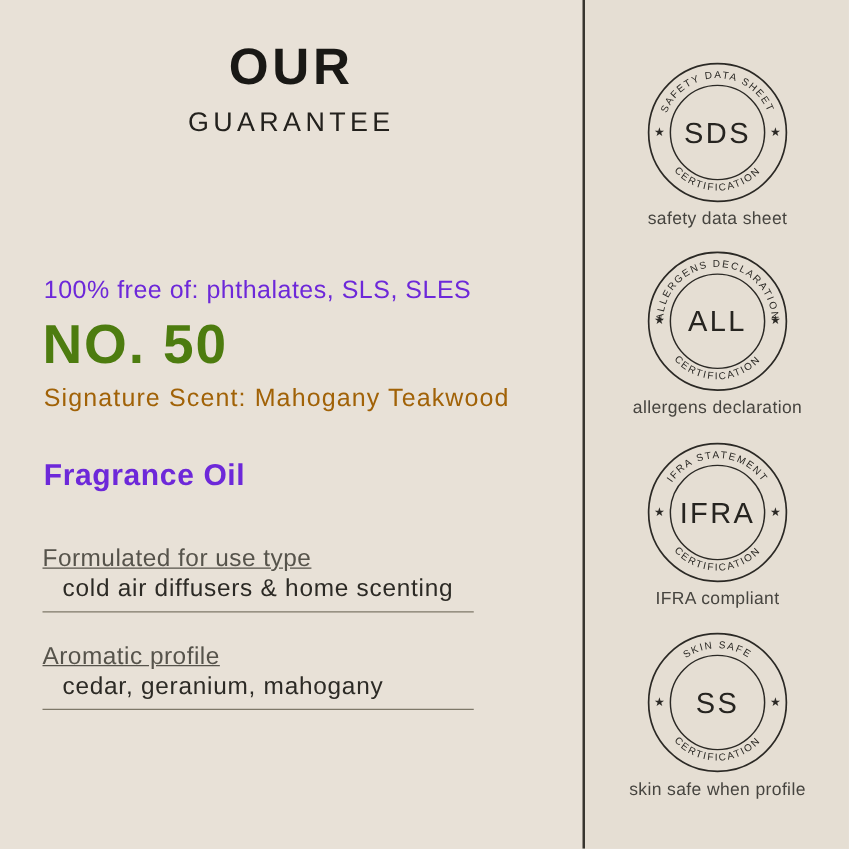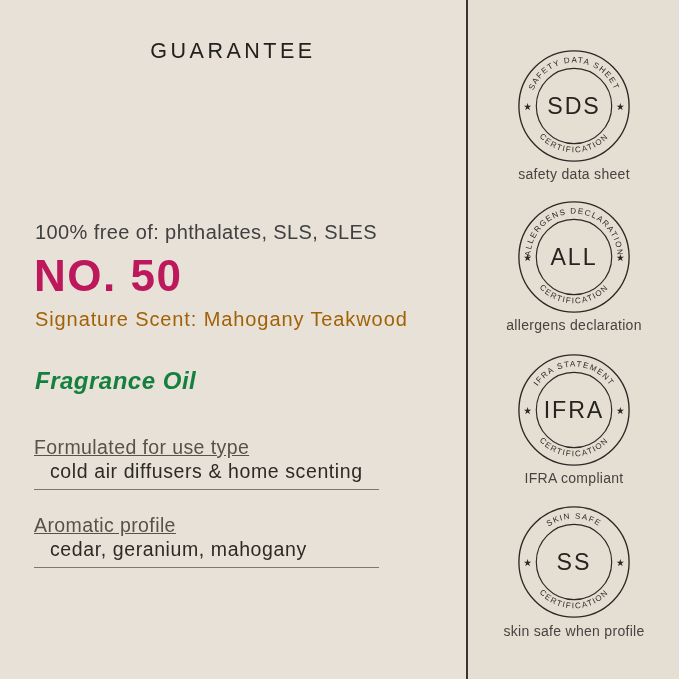--- a/index.html
+++ b/index.html
@@ -24,33 +24,33 @@
     position:absolute; left:0; top:30px; width:466px; text-align:center;
   }
   .header-title {
     font-size:41px; font-weight:600; letter-spacing:3px; color:#191815;
   }
   .header-subtitle {
     margin-top:9px; font-size:21.5px; font-weight:400; letter-spacing:3.5px; color:#23211d;
   }
   .free-of {
     position:absolute; left:35px; top:221px;
-    font-size:20px; color:#404040; letter-spacing:0.4px;
+    font-size:20px; color:#6d28d9; letter-spacing:0.4px;
   }
   .product-number {
     position:absolute; left:34px; top:251px;
-    font-size:44px; font-weight:600; letter-spacing:1.5px; color:#be185d;
+    font-size:44px; font-weight:600; letter-spacing:1.5px; color:#4d7c0f;
   }
   .signature {
     position:absolute; left:35px; top:308px;
     font-size:20px; color:#a16207; letter-spacing:0.9px;
   }
   .product-type {
     position:absolute; left:35px; top:367px;
-    font-size:24px; font-weight:600; letter-spacing:0.5px; color:#15803d;font-style:italic;
+    font-size:24px; font-weight:600; letter-spacing:0.5px; color:#6d28d9;
   }
   .spec-section {
     position:absolute; left:34px; width:345px;
     border-bottom:1px solid #7e7869; padding-bottom:6px;
   }
   .spec-use    { top:436px; }
   .spec-aroma  { top:514px; }
   .spec-label {
     font-size:19.5px; line-height:23px; color:#56534b; letter-spacing:0.4px;text-decoration:underline;
   }
@@ -76,20 +76,21 @@
   .stamp-star { font-size:10px; fill:#2b2925; font-family:"DejaVu Sans", sans-serif; }
   .stamp-circle { fill:none; stroke:#2b2925; }
 </style>
 </head>
 <body>
 
 <div class="right-panel"></div>
 <div class="divider"></div>
 
 <div class="header">
+  <div class="header-title">OUR</div>
   <div class="header-subtitle">GUARANTEE</div>
 </div>
 
 <div class="free-of">100% free of: phthalates, SLS, SLES</div>
 <div class="product-number">NO. 50</div>
 <div class="signature">Signature Scent: Mahogany Teakwood</div>
 <div class="product-type">Fragrance Oil</div>
 
 <div class="spec-section spec-use">
   <div class="spec-label">Formulated for use type</div>

